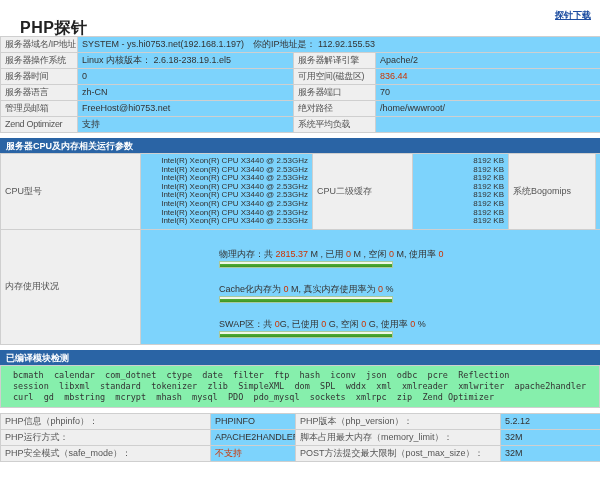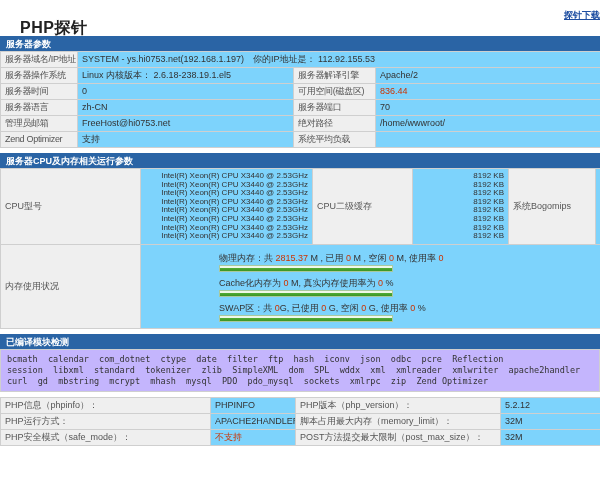--- a/index.html
+++ b/index.html
@@ -5,62 +5,61 @@
   html,body { margin:0; padding:0; }
   body {
     width:600px; height:482px; position:relative; overflow:hidden;
     background:#ffffff;
     font-family:"Liberation Sans","DejaVu Sans",sans-serif;
     -webkit-font-smoothing:antialiased;
   }
   .topbar { position:relative; height:30px; padding:6px 8px 0 8px; }
   .topbar h1 { margin:12px; font-size:16px; font-weight:bold; color:#222; letter-spacing:0.5px; }
   .dl-link {
-    position:absolute; top:9px; right:0;
+    position:absolute; top:9px; right:9px;
     font-size:9px; font-weight:bold; color:#1E4EA1; text-decoration:underline; cursor:pointer;
   }
   .section { margin:0 0 5px 0; }
   .sec-h {
     background:#2A64A5; color:#ffffff; font-size:9px; font-weight:bold;
     padding:3px 6px 2px 6px; height:10px; line-height:10px;
   }
   table { border-collapse:collapse; table-layout:fixed; width:600px; font-size:9px; color:#444;border-radius:21px; }
   td {
     border:1px solid #CFCFCF; padding:2px 4px; height:11px; line-height:11px;
     overflow:hidden; white-space:nowrap; vertical-align:middle;
   }
   .lbl { background:#EFEFEF; color:#555; }
   .val { background:#7dd3fc; color:#333; }
   .t1 .lbl { letter-spacing:-0.3px; }
   .red { color:#CC3300; }
   .pre { white-space:pre-line; line-height:8.6px; font-size:8px; padding-top:3px; padding-bottom:3px;text-align:right; }
   .mem-cell { padding:3px 4px 1px 78px; white-space:normal; }
-  .mem-line { line-height:12px; margin:4px 0 1px 0; }
+  .mem-line { line-height:12px; margin:15px 0 1px 0; }
   .bar {
     width:172px; height:5px; margin:1px 0 5px 0;
     border:1px solid #A9C99E;
     background:linear-gradient(to bottom,#F0F8E8 0%,#F0F8E8 38%,#53AD36 38%,#3C9424 100%);
   }
   .mods-body {
-    border:1px solid #CFCFCF; background:#c4b5fd; padding:4px 6px;
+    border:1px solid #CFCFCF; background:#86efac; padding:4px 12px;
     font-family:"DejaVu Sans Mono","Liberation Mono",monospace;
     font-size:8.5px; line-height:11px; color:#333; white-space:pre-wrap;
   }
   .wm { position:absolute; pointer-events:none; z-index:5; }
 </style>
 </head>
 <body>
 
 <div class="topbar">
   <h1>PHP探针</h1>
   <span class="dl-link">探针下载</span>
 </div>
 
 <div class="section t1">
-  <div class="sec-h">服务器参数</div>
   <table>
     <colgroup>
         <col style="width:77px">
         <col style="width:216px">
         <col style="width:82px">
         <col style="width:225px">
       </colgroup>
     <tbody>
         <tr>
       <td class="lbl">服务器域名/IP地址</td>

